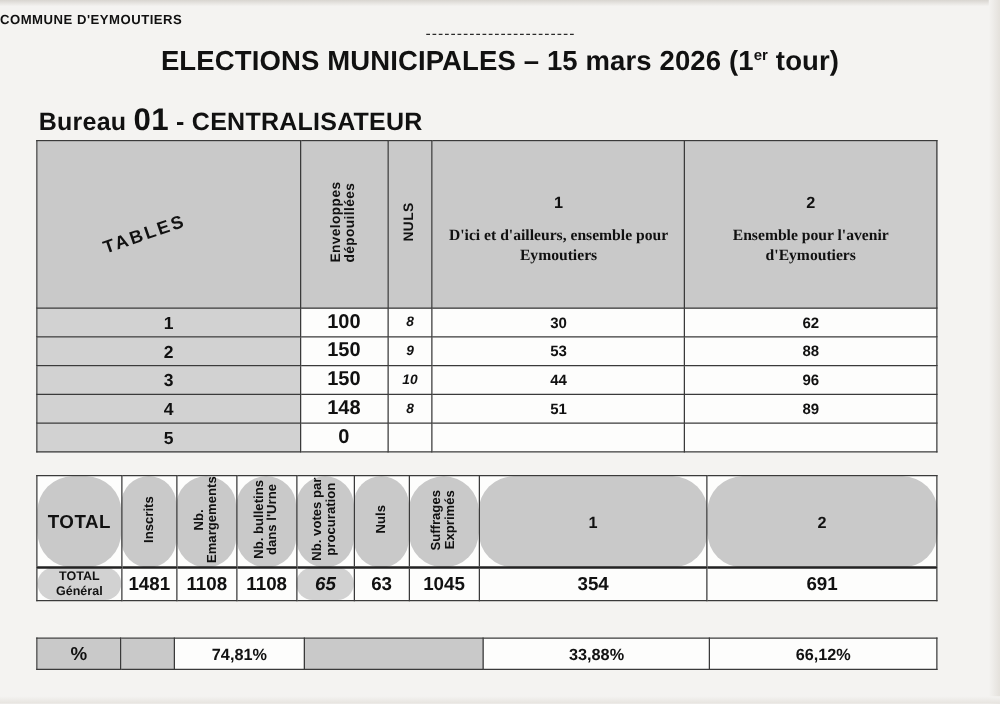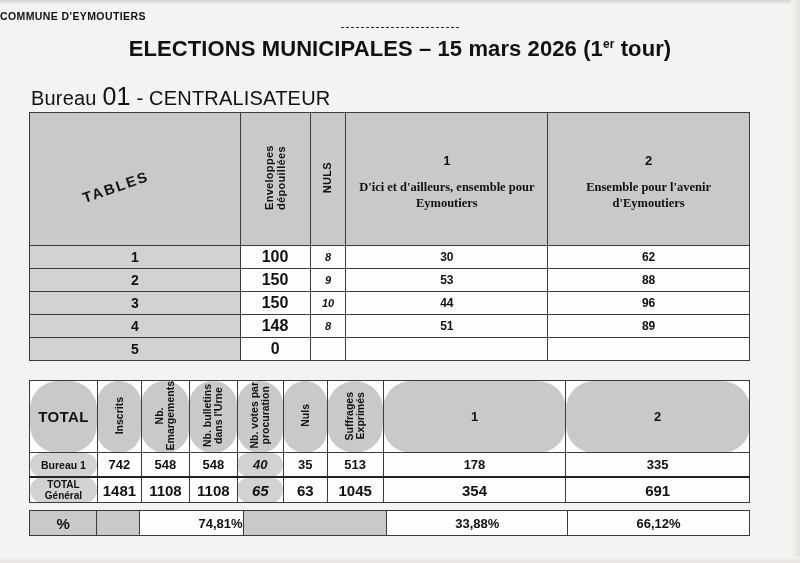--- a/index.html
+++ b/index.html
@@ -31,21 +31,21 @@
   }
   .doc-title {
     position: absolute; top: 36px; left: 0; width: 800px;
     text-align: center;
     font-size: 22px; font-weight: bold; letter-spacing: .1px;
   }
   .doc-title sup { font-size: 12px; vertical-align: super; text-align: center; }
 
   .bureau {
     position: absolute; top: 82px; left: 31px;
-    font-size: 20px; font-weight: normal;
+    font-size: 20px; font-weight: bold;
     border-bottom: 2.5px solid #1a1a1a;
     padding-bottom: 1px;
     letter-spacing: .2px;
   }
   .bureau .num { font-size: 25px; }
 
   
   table {
     position: absolute;
     border-collapse: collapse;
@@ -112,21 +112,21 @@
   #t2 .rowtot td { height: 26px; font-size: 15px; }
   #t2 .rowtot .c-lbl { font-size: 10px; line-height: 1.15; }
   #t2 .rowtot { border-top: 2px solid #222; }
   #t2 .rowtot td { border-top: 2px solid #222; }
 
   
   #t3 { top: 510px; left: 29px; width: 721px; }
   #t3 td { height: 25px; text-align: center; font-size: 13px; }
   #t3 .c-lbl { width: 68px; font-size: 15px; }
   #t3 .c-ins { width: 44px; }
-  #t3 .c-em2 { width: 104px; text-align: right; }
+  #t3 .c-em2 { width: 104px; }
   #t3 .c-mid { width: 146px; }
   #t3 .c-x1 { width: 183px; }
   #t3 .c-x2 { width: 184px; }
 </style>
 </head>
 <body>
 
 <div class="scan-edge-top"></div>
 <div class="scan-edge-right"></div>
 <div class="scan-edge-bottom"></div>
@@ -230,31 +230,20 @@
     <td class="hd2 gray c-suf">
       <span class="vert">Suffrages
 Exprimés</span>
     </td>
     <td class="hd2 gray c-x1">
       <span class="vnum">1</span>
     </td>
     <td class="hd2 gray c-x2">
       <span class="vnum">2</span>
     </td>
-  </tr>
-  <tr class="rowb">
-    <td class="c-lbl gray-lt">Bureau 1</td>
-    <td class="c-ins">742</td>
-    <td class="c-ema">548</td>
-    <td class="c-bul">548</td>
-    <td class="c-pro gray-lt ital">40</td>
-    <td class="c-nul">35</td>
-    <td class="c-suf">513</td>
-    <td class="c-x1">178</td>
-    <td class="c-x2">335</td>
   </tr>
   <tr class="rowtot">
     <td class="c-lbl gray-lt">
       <span>TOTAL</span><br>
       <span>Général</span>
     </td>
     <td class="c-ins">1481</td>
     <td class="c-ema">1108</td>
     <td class="c-bul">1108</td>
     <td class="c-pro gray-lt ital">65</td>

